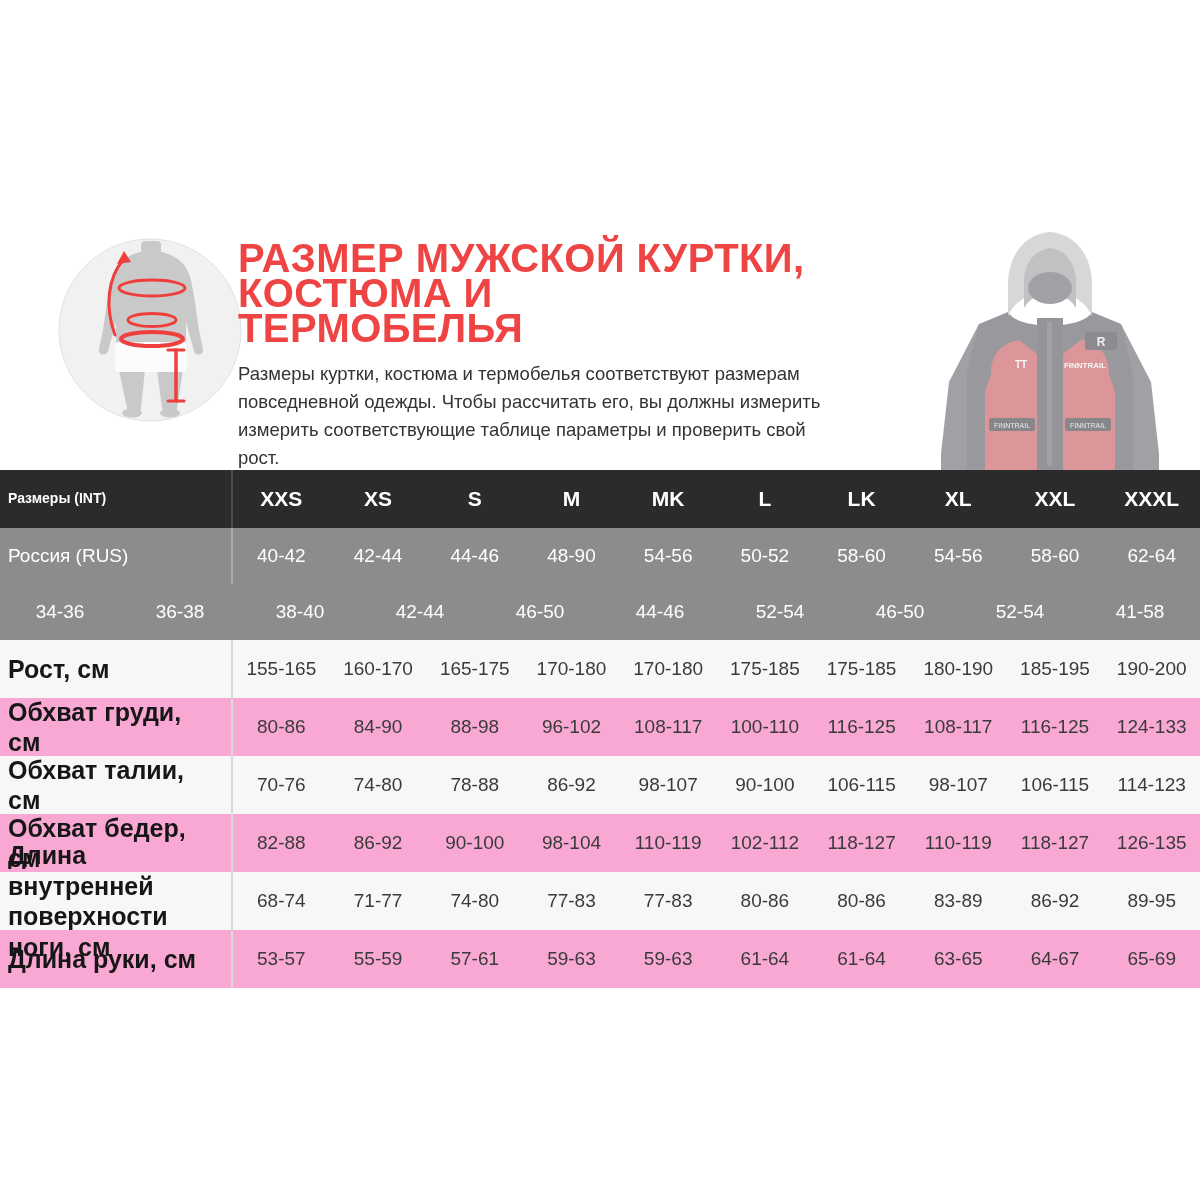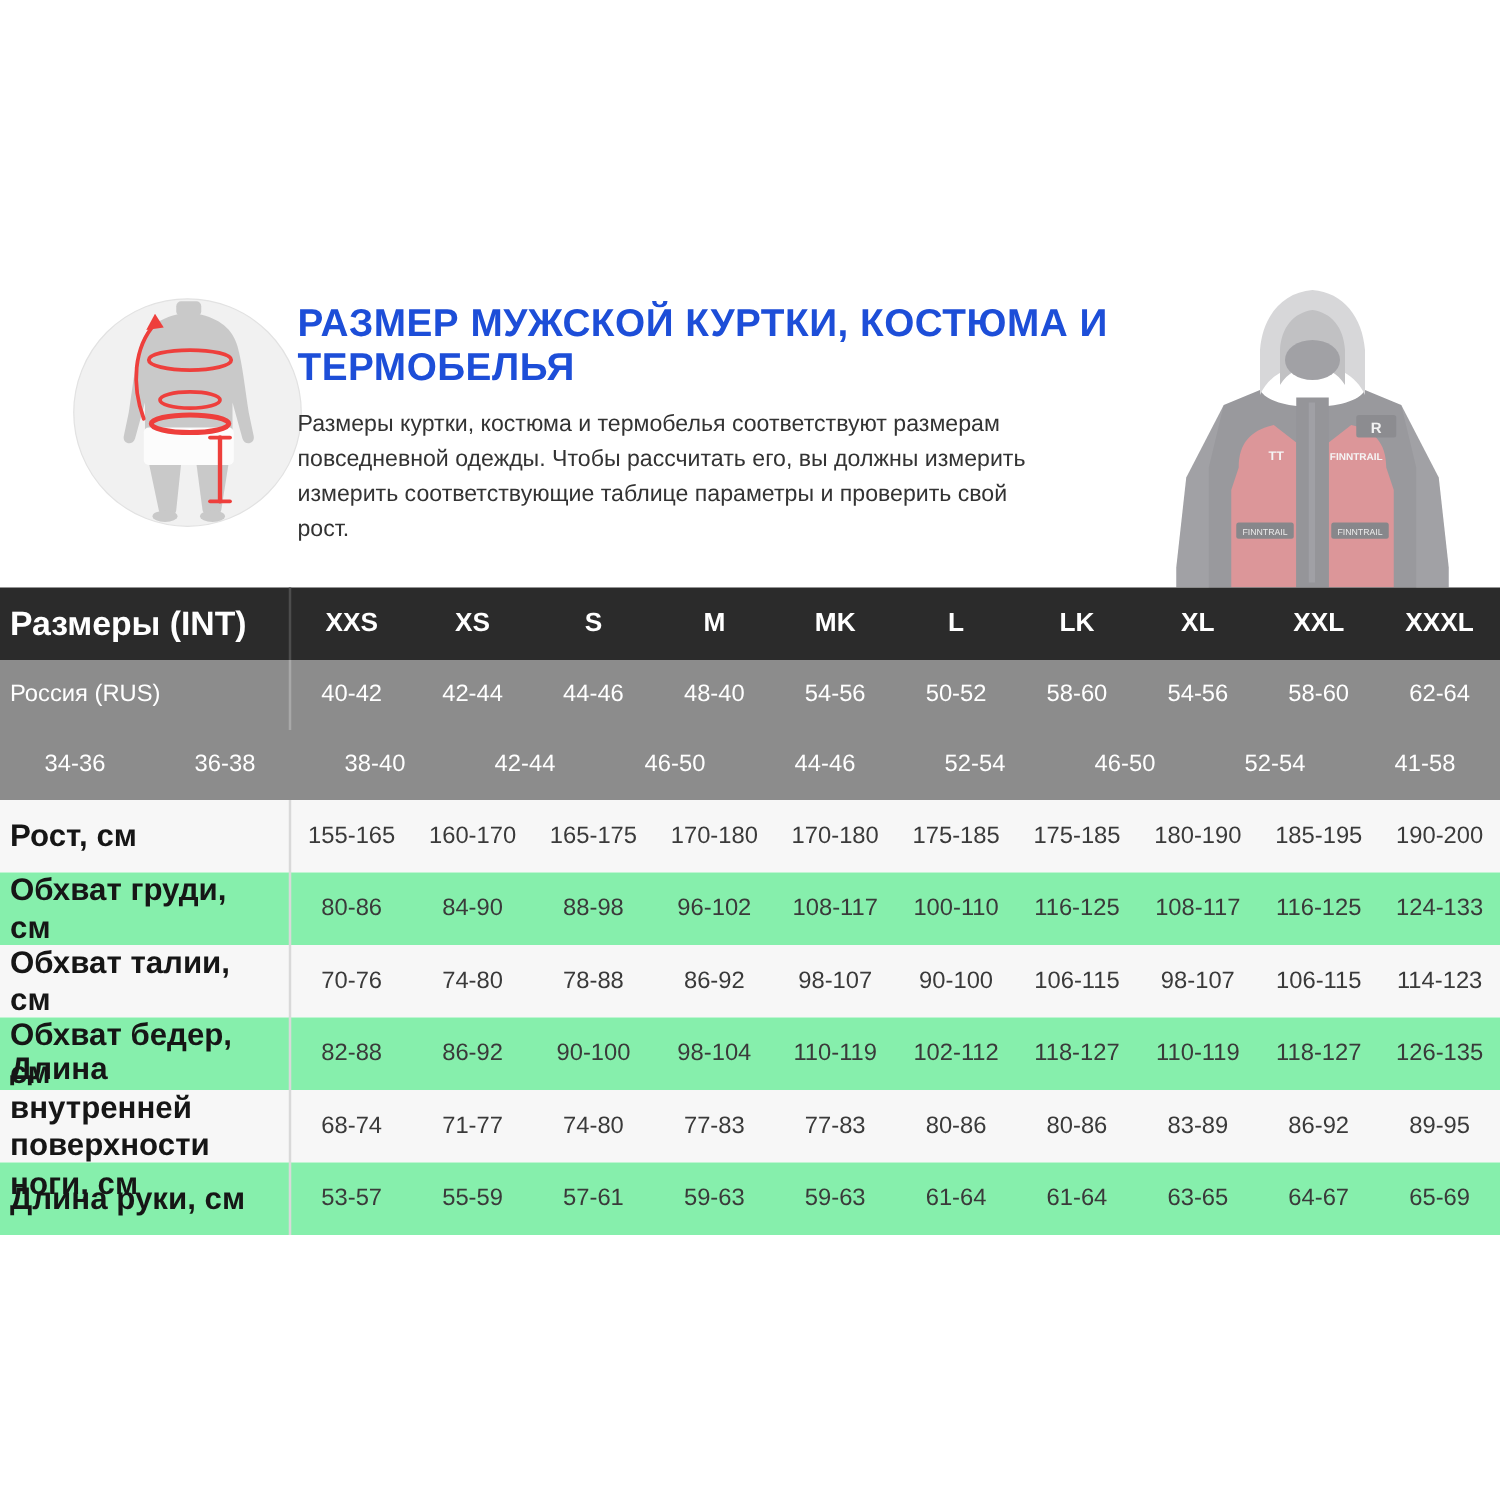--- a/index.html
+++ b/index.html
@@ -4,44 +4,44 @@
 <style>
   html,body{margin:0;padding:0;background:#ffffff;}
   .canvas{
     position:relative;width:1200px;height:1200px;background:#ffffff;
     font-family:"Liberation Sans",sans-serif;overflow:hidden;
   }
   
   .figure-circle{position:absolute;left:58px;top:238px;width:184px;height:184px;}
   .intro-text{position:absolute;left:238px;top:241px;width:692px;}
   .page-title{
-    margin:0;font-size:31px;line-height:35px;font-weight:700;color:#1d4ed8;
+    margin:0;font-size:40px;line-height:35px;font-weight:700;color:#ef4444;
     letter-spacing:.4px;white-space:pre-line;
   }
   .intro-desc{
     margin:14px 0 15px;font-size:18.5px;line-height:28px;color:#333333;
     white-space:pre-line;
   }
   .jacket{position:absolute;left:933px;top:222px;width:234px;height:248px;overflow:hidden;}
   
   .size-table{position:absolute;left:0;top:470px;width:1200px;}
   .trow{display:flex;width:1200px;}
   .cell{display:flex;align-items:center;box-sizing:border-box;}
   .cell.label{
     width:233px;flex:0 0 233px;padding:0 14px 0 8px;
     border-right:2px solid transparent;line-height:1.22;
   }
   .cell.val,.cell.col-h{flex:1 1 0;justify-content:center;text-align:center;}
   .trow.thead{background:#2B2B2B;height:58px;color:#ffffff;}
-  .trow.thead .label{font-weight:700;font-size:27px;border-right-color:#4D4D4D;}
+  .trow.thead .label{font-weight:700;font-size:14px;border-right-color:#4D4D4D;}
   .trow.thead .col-h{font-weight:700;font-size:21px;}
   .trow.gray{background:#8C8C8C;height:56px;color:#ffffff;font-size:19px;}
   .trow.gray .label{border-right-color:#A8A8A8;}
   .trow.light{background:#F7F7F7;}
-  .trow.white{background:#86efac;}
+  .trow.white{background:#f9a8d4;}
   .trow.light,.trow.white{height:58px;color:#3A3A3A;font-size:19px;}
   .trow.light .label,.trow.white .label{
     font-weight:700;color:#161616;border-right-color:#D9D9D9;font-size:25px;
   }
 </style>
 </head>
 <body>
 
 <div class="canvas">
 
@@ -137,21 +137,21 @@
         <div class="cell col-h">XL</div>
         <div class="cell col-h">XXL</div>
         <div class="cell col-h">XXXL</div>
       </div>
     <div>
         <div class="trow gray">
           <div class="cell label">Россия (RUS)</div>
           <div class="cell val">40-42</div>
           <div class="cell val">42-44</div>
           <div class="cell val">44-46</div>
-          <div class="cell val">48-40</div>
+          <div class="cell val">48-90</div>
           <div class="cell val">54-56</div>
           <div class="cell val">50-52</div>
           <div class="cell val">58-60</div>
           <div class="cell val">54-56</div>
           <div class="cell val">58-60</div>
           <div class="cell val">62-64</div>
         </div>
         <div class="trow gray">
           <div class="cell val">34-36</div>
           <div class="cell val">36-38</div>

